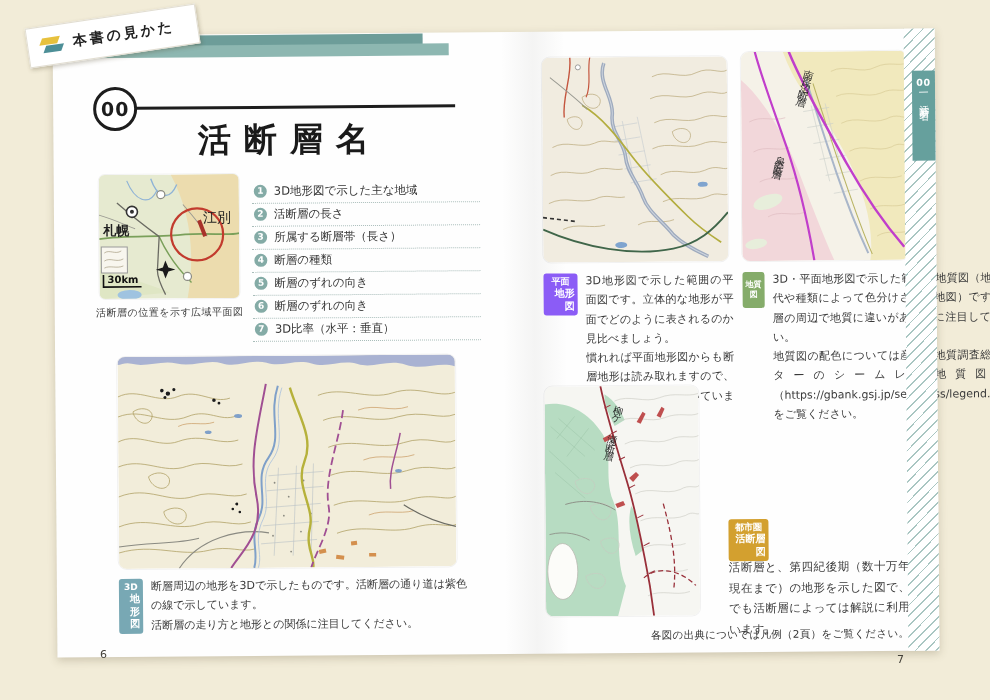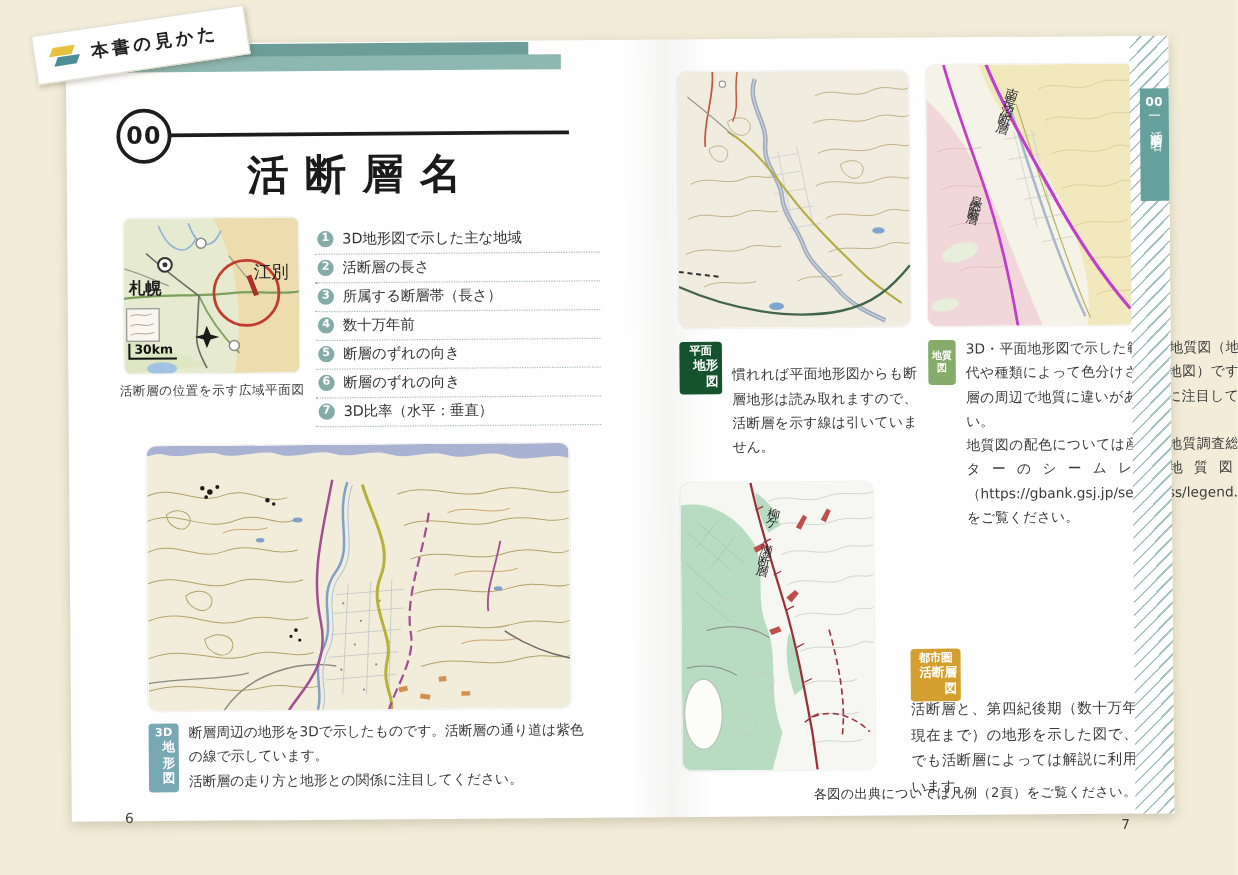--- a/index.html
+++ b/index.html
@@ -65,21 +65,21 @@
   }
   
   .cap-block { position:absolute; display:flex; gap:8px; align-items:flex-start; }
   .badge {
     flex:0 0 auto; border-radius:3px; color:#fff; font-weight:bold; text-align:center;
     padding:3px 3px; line-height:1.25; margin-top:2px;
   }
   .badge .b1 { display:block; font-size:9px; }
   .badge .b2 { display:block; font-size:10px;text-align:right; }
   .badge-3d    { background:#78a8b4; width:24px; }
-  .badge-plane { background:#14532d; width:34px; }
+  .badge-plane { background:#8b5cf6; width:34px; }
   .badge-geol  { background:#85ac6a; width:22px; font-size:8px; padding:8px 3px; }
   .badge-urban { background:#d3a02f; width:40px; position:absolute; left:672px; top:489px; margin:0; }
   .cap-text { font-size:11px; line-height:1.75; color:#3a3a3a; text-align:justify; }
   .cap-3d    { left:62px;  top:542px; width:348px; }
   .cap-plane { left:489px; top:240px; width:190px; }
   .cap-geol  { left:688px; top:240px; width:198px; }
   .urban-text {
     position:absolute; left:672px; top:527px; width:205px;
     font-size:11.5px; line-height:1.8; color:#3a3a3a; text-align:justify;
   }
@@ -170,21 +170,21 @@
     <li>
         <span class="num-circle">2</span>
         <span>活断層の長さ</span>
       </li>
     <li>
         <span class="num-circle">3</span>
         <span>所属する断層帯（長さ）</span>
       </li>
     <li>
         <span class="num-circle">4</span>
-        <span>数十万年前</span>
+        <span>断層の種類</span>
       </li>
     <li>
         <span class="num-circle">5</span>
         <span>断層のずれの向き</span>
       </li>
     <li>
         <span class="num-circle">6</span>
         <span>断層のずれの向き</span>
       </li>
     <li>
@@ -346,21 +346,21 @@
   </div>
   <div class="vlabel" style="left:748px; top:32px; transform:rotate(16deg);">南長沼断層</div>
   <div class="vlabel" style="left:720px; top:118px; transform:rotate(14deg); font-size:10px; letter-spacing:5px;">泉郷断層</div>
 
   <div class="cap-block cap-plane">
     <span class="badge badge-plane">
       <span class="b1">平面</span>
       <span class="b2">地形図</span>
     </span>
     <span class="cap-text">
-      <br>
+      <span>3D地形図で示した範囲の平面図です。立体的な地形が平面でどのように表されるのか見比べましょう。</span><br>
       <span>慣れれば平面地形図からも断層地形は読み取れますので、活断層を示す線は引いていません。</span>
     </span>
   </div>
 
   <div class="cap-block cap-geol">
     <span class="badge badge-geol">地質図</span>
     <span class="cap-text">
       <span>3D・平面地形図で示した範囲の地質図（地質の年代や種類によって色分けされた地図）です。活断層の周辺で地質に違いがあるかに注目してください。</span><br>
       <span>地質図の配色については産総研地質調査総合センターのシームレス地質図凡例（https://gbank.gsj.jp/seamless/legend.html）をご覧ください。</span>
     </span>

